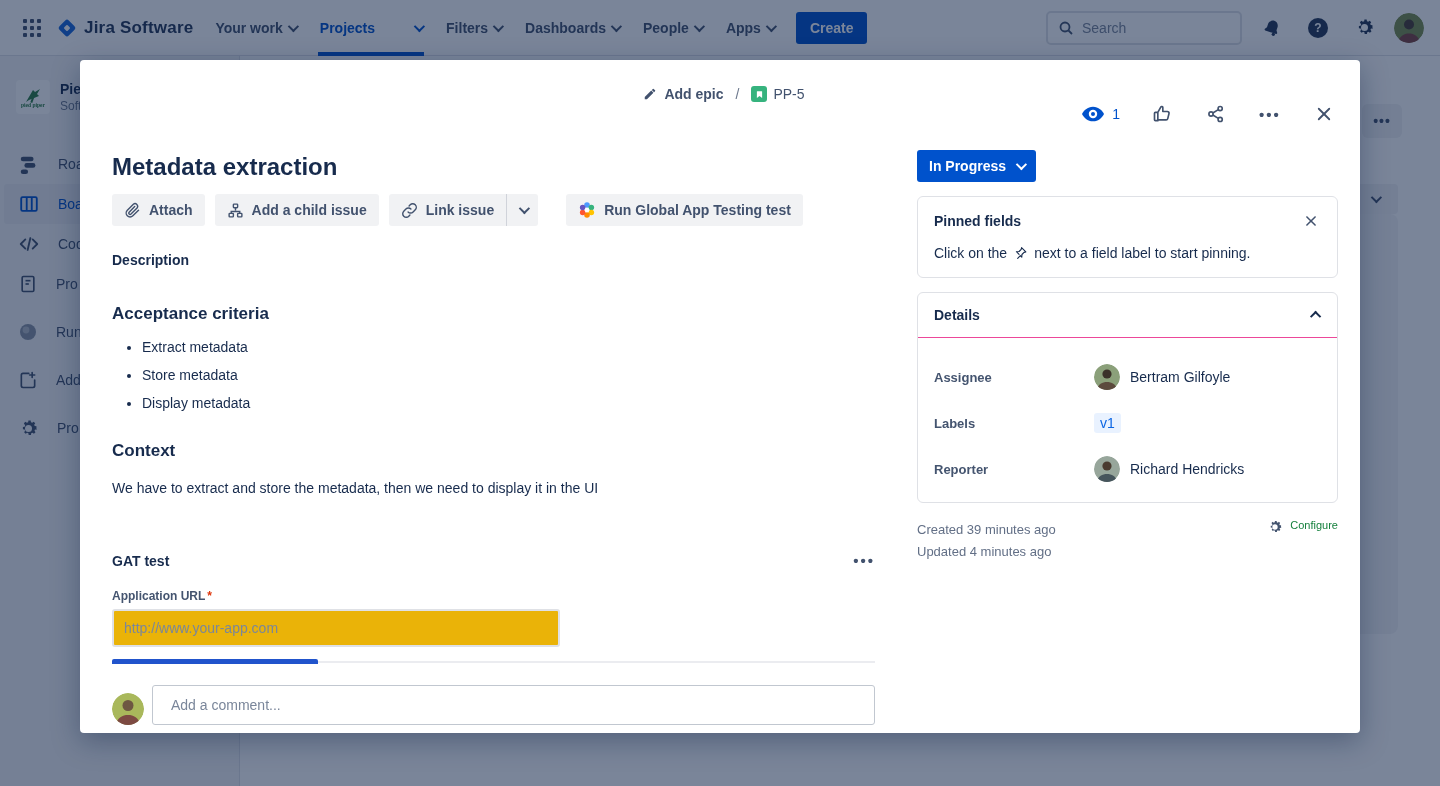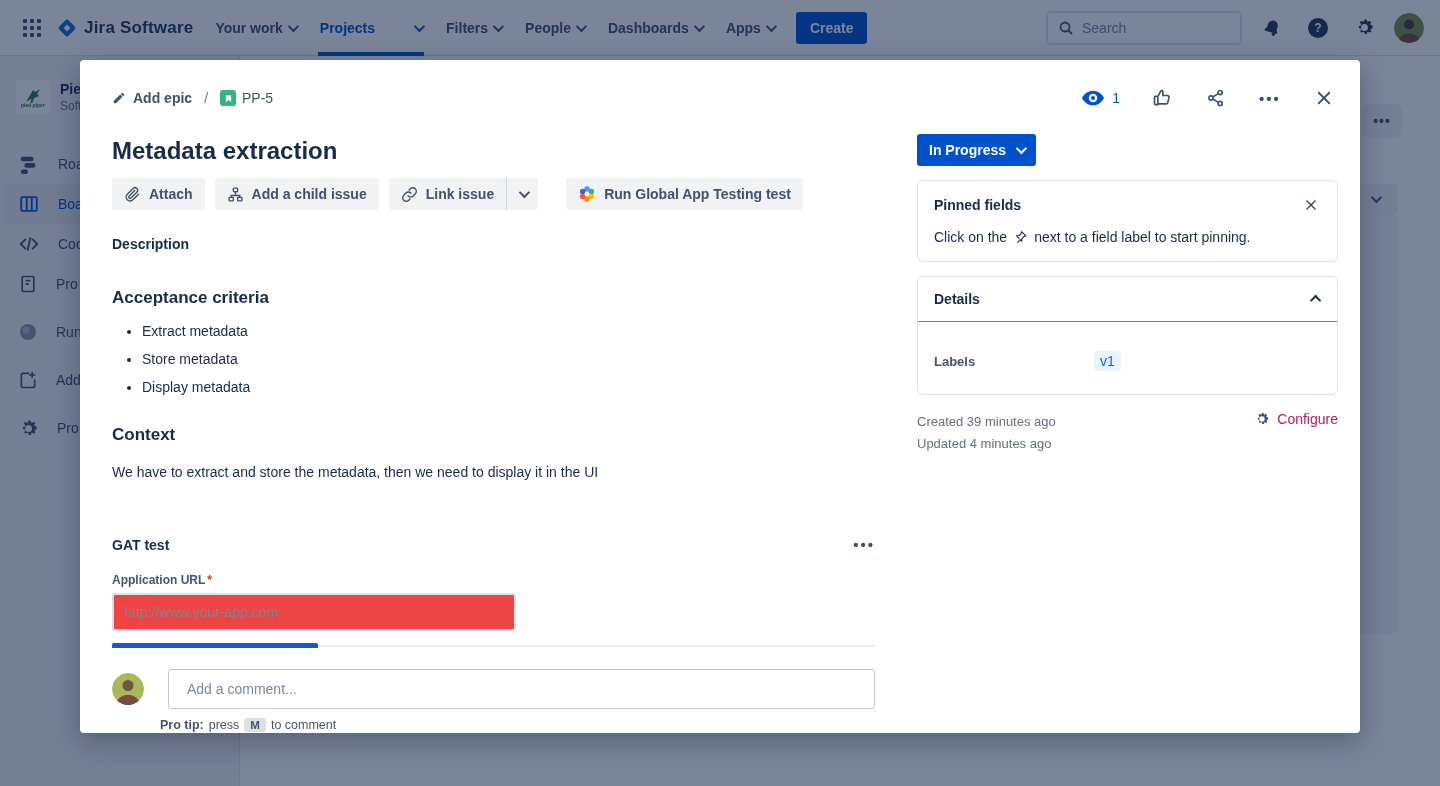--- a/index.html
+++ b/index.html
@@ -51,21 +51,21 @@
             display:flex; align-items:center; justify-content:center; color:#42526E; font-weight:700; letter-spacing:1px; cursor:pointer; }
   .b-chevbtn { position:absolute; top:128px; left:1112px; width:46px; height:30px; background:#F1F2F4; border-radius:4px;
                display:flex; align-items:center; justify-content:center; color:#42526E; cursor:pointer; }
   .b-col { position:absolute; top:158px; left:1060px; width:98px; height:420px; background:#F4F5F7; border-radius:8px; }
 
   .blanket { position:absolute; inset:0; background:rgba(9,30,66,0.54); z-index:2; }
 
   
   .modal { position:absolute; left:80px; top:60px; width:1280px; height:673px; background:#fff; border-radius:4px;
            box-shadow:0 8px 28px rgba(9,30,66,.35); z-index:3; overflow:hidden; }
-  .m-header { display:flex; align-items:center; padding:26px 24px 0 32px; }
+  .m-header { display:flex; align-items:center; padding:26px 24px 0 32px;flex-direction:column; }
   .crumbs { display:flex; align-items:center; gap:8px; }
   .crumb-btn { display:flex; align-items:center; gap:7px; color:#42526E; font-weight:600; font-size:14px; cursor:pointer; }
   .crumb-sep { color:#6B778C; padding:0 4px; }
   .crumb-issue { display:flex; align-items:center; gap:6px; color:#42526E; font-size:14px; cursor:pointer; }
   .story-ic { width:16px; height:16px; border-radius:3px; background:#36B37E; display:flex; align-items:center; justify-content:center; }
   .m-actions { margin-left:auto; display:flex; align-items:center; gap:30px; color:#42526E; }
   .watch { display:flex; align-items:center; gap:8px; color:#0052CC; font-size:14px; cursor:pointer; }
   .icon-btn { display:flex; align-items:center; justify-content:center; width:24px; height:24px; cursor:pointer; color:#42526E; }
   .dots { font-weight:700; letter-spacing:2px; color:#42526E; font-size:15px; }
 
@@ -88,28 +88,28 @@
   .acc-h { margin-top:36px; }
   .bullets { margin:14px 0 0 30px; }
   .bullets li { margin-bottom:9px; line-height:19px; color:#172B4D; }
   .ctx-h { margin-top:28px; }
   .ctx-p { margin-top:17px; line-height:20px; color:#172B4D; }
 
   .gat-row { display:flex; align-items:center; justify-content:space-between; margin-top:54px; }
   .gat-title { font-size:14px; font-weight:700; color:#172B4D; }
   .field-label { margin-top:20px; font-size:12px; font-weight:700; color:#44546F; }
   .req { color:#DE350B; margin-left:2px; }
-  .url-input { margin-top:6px; width:404px; height:38px; border:2px solid #DFE1E6; border-radius:3px; padding:0 10px;
-               font-size:14px; font-family:inherit; color:#172B4D; outline:none; background:#ef4444; }
+  .url-input { margin-top:6px; width:448px; height:38px; border:2px solid #DFE1E6; border-radius:3px; padding:0 10px;
+               font-size:14px; font-family:inherit; color:#172B4D; outline:none; background:#eab308; }
   .url-input::placeholder { color:#7A869A; }
   .progress-wrap { position:relative; margin-top:12px; height:6px; }
   .progress-track { position:absolute; top:2px; left:0; width:100%; height:2px; background:#EBECF0; }
   .progress-fill { position:absolute; top:0; left:0; width:206px; height:5px; background:#2154CC; border-radius:2px 2px 0 0; }
 
-  .comment-row { display:flex; align-items:center; gap:24px; margin-top:20px; }
+  .comment-row { display:flex; align-items:flex-end; gap:8px; margin-top:20px; }
   .comment-input { flex:1; height:40px; border:1px solid #C1C7D0; border-radius:3px; padding:0 18px; font-size:14px;
                    font-family:inherit; color:#172B4D; outline:none; }
   .comment-input::placeholder { color:#7A869A; }
   .protip { margin:9px 0 0 48px; font-size:12.5px; color:#44546F; display:flex; align-items:center; gap:5px; }
   .protip b { font-weight:700; }
   .keycap { background:#DCDFE4; border-radius:3px; padding:1px 6px; font-size:11.5px; font-weight:600; color:#44546F; }
 
   
   .status-btn { margin-top:24px; display:inline-flex; align-items:center; gap:10px; background:#0052CC; color:#fff;
                 font-weight:600; font-size:14px; border:none; border-radius:3px; height:32px; padding:0 12px; font-family:inherit; cursor:pointer; }
@@ -120,21 +120,21 @@
   .pinned-text { margin-top:14px; font-size:14px; color:#172B4D; display:flex; align-items:center; gap:6px; flex-wrap:wrap; }
   .details-head { display:flex; align-items:center; justify-content:space-between; padding:14px 16px; border-bottom:1px solid #ec4899; cursor:pointer; }
   .details-title { font-weight:700; font-size:14px; color:#172B4D; }
   .details-body { padding:8px 16px 18px; }
   .fld { display:flex; align-items:center; margin-top:16px; min-height:30px; }
   .fld-label { width:160px; flex:0 0 160px; font-size:13px; font-weight:600; color:#44546F; }
   .fld-val { display:flex; align-items:center; gap:10px; color:#172B4D; font-size:14px; cursor:pointer; }
   .tag { background:#E9F2FF; color:#0C66E4; border-radius:3px; padding:2px 6px; font-size:14px; cursor:pointer; }
   .meta { display:flex; margin-top:16px; align-items:flex-start; }
   .meta-times { font-size:13px; color:#626F86; line-height:22px; }
-  .configure { margin-left:auto; display:flex; align-items:flex-start; gap:7px; color:#be185d; font-size:14px; cursor:pointer; }
+  .configure { margin-left:auto; display:flex; align-items:flex-start; gap:7px; color:#15803d; font-size:11px; cursor:pointer; }
 
   .ic { display:inline-flex; align-items:center; justify-content:center; }
 </style>
 </head>
 <body>
 
 <div class="navbar">
   <div class="nav-left">
     <div class="appswitch">
       <svg width="20" height="20" viewBox="0 0 20 20">
@@ -168,25 +168,25 @@
     </div>
     <div class="nav-item active">
       <span>Projects</span>
         <span class="chev"></span>
     </div>
     <div class="nav-item">
       <span>Filters</span>
         <span class="chev"></span>
     </div>
     <div class="nav-item">
+      <span>Dashboards</span>
+        <span class="chev"></span>
+    </div>
+    <div class="nav-item">
       <span>People</span>
-        <span class="chev"></span>
-    </div>
-    <div class="nav-item">
-      <span>Dashboards</span>
         <span class="chev"></span>
     </div>
     <div class="nav-item">
       <span>Apps</span>
         <span class="chev"></span>
     </div>
   </div>
   <button class="create-btn">Create</button>
   <div class="nav-right">
     <div class="search-box">
@@ -509,25 +509,51 @@
         </div>
       </div>
 
       <div class="panel">
         <div class="details-head">
           <span class="details-title">Details</span>
           <span class="chev" style="transform:rotate(-135deg) translateY(-2px);"></span>
         </div>
         <div class="details-body">
           <div class="fld">
+            <span class="fld-label">Assignee</span>
+            <span class="fld-val">
+              <span class="avatar" style="width:26px;height:26px;">
+                <svg width="26" height="26" viewBox="0 0 26 26">
+                    <circle cx="13" cy="13" r="13" fill="#8BA07A"></circle>
+                  <circle cx="13" cy="10" r="4.6" fill="#3b3129"></circle>
+                    <path d="M3 26c1-6 5.4-8 10-8s9 2 10 8z" fill="#5c4a3d"></path>
+                </svg>
+              </span>
+              <span>Bertram Gilfoyle</span>
+            </span>
+          </div>
+          <div class="fld">
             <span class="fld-label">Labels</span>
             <span class="fld-val">
               <span class="tag">v1</span>
             </span>
           </div>
+          <div class="fld">
+            <span class="fld-label">Reporter</span>
+            <span class="fld-val">
+              <span class="avatar" style="width:26px;height:26px;">
+                <svg width="26" height="26" viewBox="0 0 26 26">
+                    <circle cx="13" cy="13" r="13" fill="#97A69B"></circle>
+                  <circle cx="13" cy="10" r="4.6" fill="#4a3b30"></circle>
+                    <path d="M3 26c1-6 5.4-8 10-8s9 2 10 8z" fill="#46555c"></path>
+                </svg>
+              </span>
+              <span>Richard Hendricks</span>
+            </span>
+          </div>
         </div>
       </div>
 
       <div class="meta">
         <div class="meta-times">
           <div>Created 39 minutes ago</div>
           <div>Updated 4 minutes ago</div>
         </div>
         <div class="configure">
           <span class="ic">

